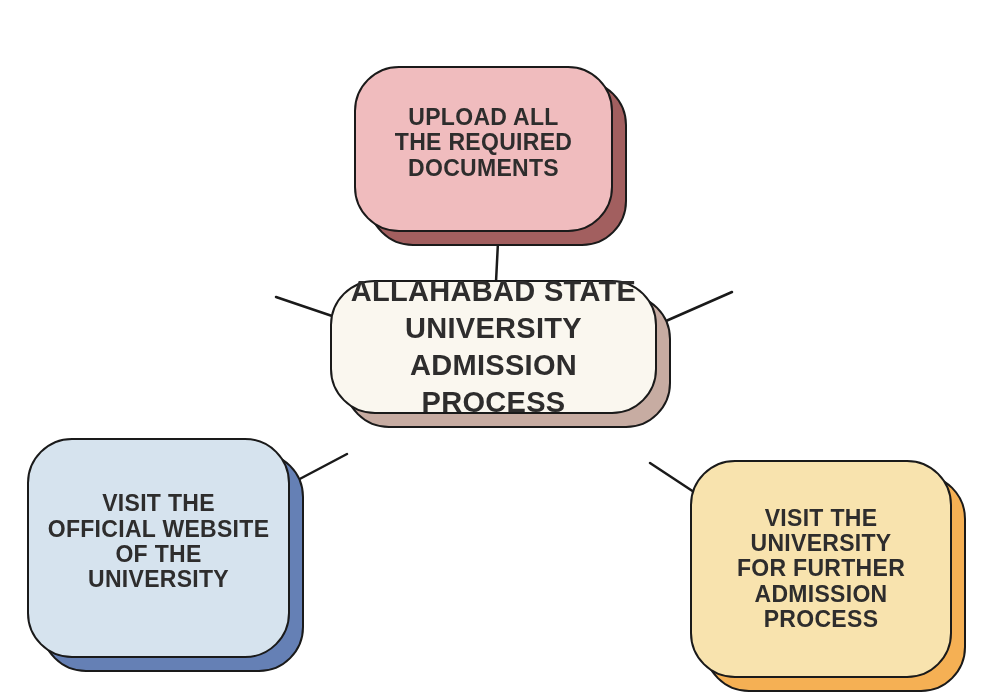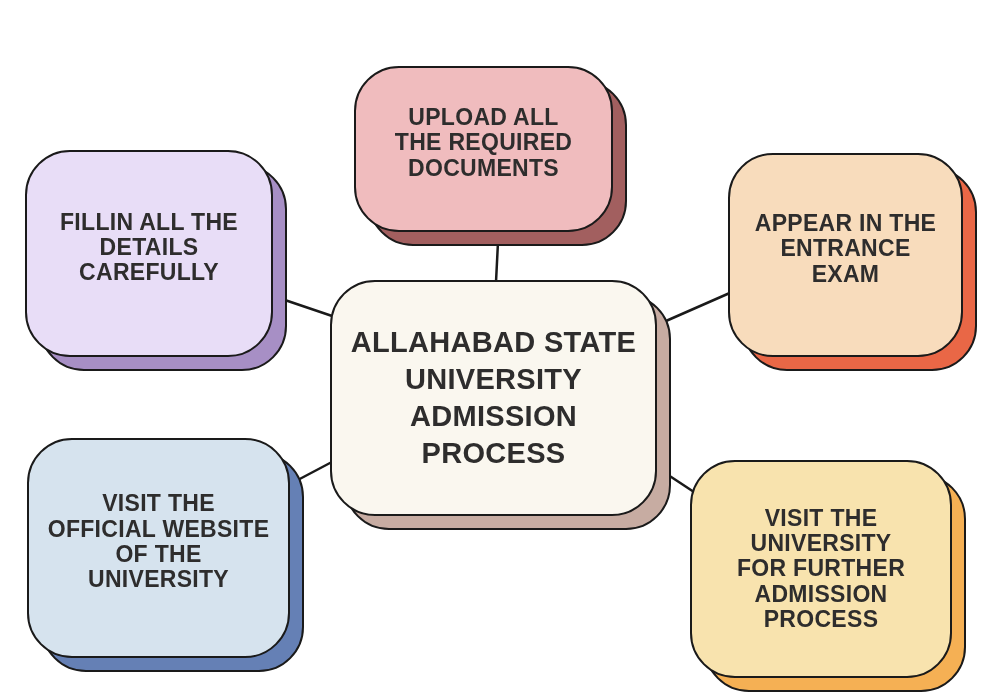--- a/index.html
+++ b/index.html
@@ -70,21 +70,21 @@
   .node-text {
     white-space: pre-line;
     font-weight: 700;
     color: var(--c-text, #2E2D2D);
     letter-spacing: 0.3px;
     line-height: 1.1;
     font-size: 23px;
     transform: translateY(-6px);
   }
 
-  .n-center { left: 330px; top: 280px; width: 327px; height: 236px; }
+  .n-center { left: 330px; top: 280px; width: 327px; height: 134px; }
   .n-center .node-text { font-size: 29px; line-height: 1.27; transform: none; }
   .n-top    { left: 354px; top: 66px;  width: 259px; height: 166px; }
   .n-left   { left: 25px;  top: 150px; width: 248px; height: 207px; }
   .n-right  { left: 728px; top: 153px; width: 235px; height: 204px; }
   .n-bleft  { left: 27px;  top: 438px; width: 263px; height: 220px; }
   .n-bright { left: 690px; top: 460px; width: 262px; height: 218px; }
   .n-bright .node-text { transform: none; }
 </style>
 </head>
 <body>
@@ -112,37 +112,21 @@
 
   <div class="node n-top" style="--fill: #F0BCBE; --shadow: #A25F5F;">
     <div class="node-shadow"></div>
     <div class="node-box">
       <div class="node-text">UPLOAD ALL
 THE REQUIRED
 DOCUMENTS</div>
     </div>
   </div>
 
-  <div class="node n-left" style="--fill: #E8DDF7; --shadow: #A78FC5;">
-    <div class="node-shadow"></div>
-    <div class="node-box">
-      <div class="node-text">FILLIN ALL THE
-DETAILS
-CAREFULLY</div>
-    </div>
-  </div>
 
-  <div class="node n-right" style="--fill: #F8DCBC; --shadow: #E96746;">
-    <div class="node-shadow"></div>
-    <div class="node-box">
-      <div class="node-text">APPEAR IN THE
-ENTRANCE
-EXAM</div>
-    </div>
-  </div>
 
   <div class="node n-bleft" style="--fill: #D6E3EE; --shadow: #6580B5;">
     <div class="node-shadow"></div>
     <div class="node-box">
       <div class="node-text">VISIT THE
 OFFICIAL WEBSITE
 OF THE
 UNIVERSITY</div>
     </div>
   </div>

